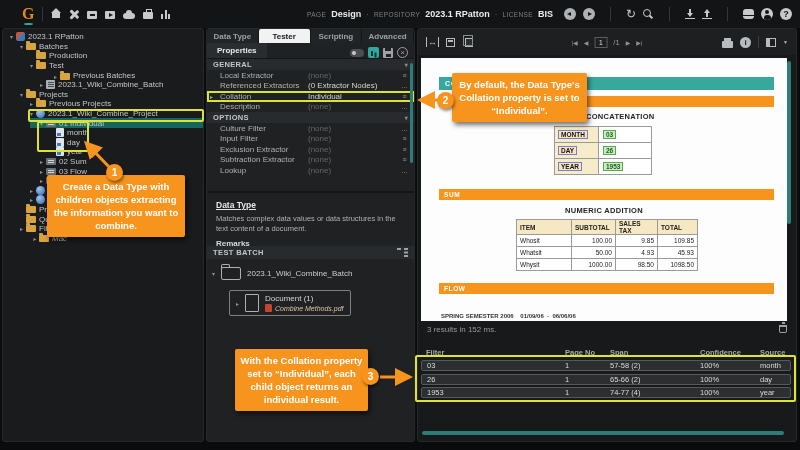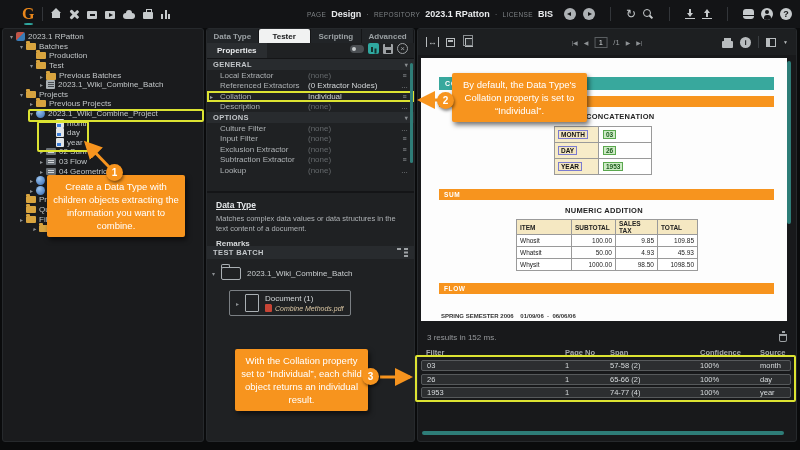--- a/index.html
+++ b/index.html
@@ -70,21 +70,21 @@
 .i-batch::before{content:'';position:absolute;left:1.5px;top:2px;width:6px;height:1px;background:#4a4e52;box-shadow:0 2px 0 #4a4e52,0 4px 0 #4a4e52}
 .i-project{width:9px;height:9px;border-radius:50%;background:radial-gradient(circle at 35% 30%,#9cc4ee,#3468b0)}
 .i-dt{width:10px;height:7px;background:#6a7076;border-radius:1px}
 .i-dt::before{content:'';position:absolute;left:2px;top:2px;width:6px;height:1px;background:#d0d4d6;box-shadow:0 2px 0 #d0d4d6}
 .i-ext{width:8px;height:9px;background:#e2e5e7;border-radius:1px}
 .i-ext::before{content:'';position:absolute;left:1px;bottom:1px;width:4px;height:3px;background:#3a7bd5}
 
 .tabbar{display:flex;height:14px;background:#141517}
 .tab{flex:1;display:flex;align-items:center;justify-content:center;font-size:8px;font-weight:bold;color:#9aa0a3;background:#212427;margin-right:1px;cursor:pointer}
 .tab.active{background:#f1f2f2;color:#17181a;border-radius:2px 2px 0 0}
-.propbar{height:16px;display:flex;align-items:flex-start;background:#1f2123;border-bottom:1px solid #141517}
+.propbar{height:16px;display:flex;align-items:flex-end;background:#1f2123;border-bottom:1px solid #141517}
 .ptab{height:100%;display:flex;align-items:center;padding:0 10px;background:#2a2d30;color:#e8eaec;font-size:8px;font-weight:bold}
 .pbicons{margin-left:auto;display:flex;align-items:center;gap:4px;margin-right:6px}
 .i-toggle{width:14px;height:8px;background:#4a4e52;border-radius:4px}
 .i-toggle::before{content:'';position:absolute;left:2px;top:2px;width:4px;height:4px;border-radius:50%;background:#c6cacc}
 .i-teal{width:11px;height:11px;background:#2FA8A0;border-radius:2px}
 .i-teal::before{content:'';position:absolute;left:2.5px;bottom:2px;width:2px;height:5px;background:#14332f;box-shadow:3.5px 1.5px 0 #14332f}
 .i-save{width:10px;height:10px;background:#9ea2a5;border-radius:1px}
 .i-save::before{content:'';position:absolute;left:2px;top:0;width:6px;height:3.5px;background:#1f2123}
 .i-save::after{content:'';position:absolute;left:2.5px;bottom:1px;width:5px;height:3px;background:#1f2123}
 .i-close{width:11px;height:11px;border:1px solid #9ea2a5;border-radius:50%;color:#9ea2a5;font-size:8px;line-height:9px;text-align:center}
@@ -150,36 +150,36 @@
 .t1 .vc{width:53px;background:#fff;padding-left:4px}
 .taglabel{display:inline-block;border:1px solid #7b7bd0;background:#F3E6C0;color:#111;font-weight:bold;padding:0 2px;font-size:6.5px}
 .tagval{display:inline-block;border:1px solid #5aa84e;background:#CDEBC5;color:#1c5c1c;font-weight:bold;padding:0 2px;font-size:6.5px}
 .t2{position:absolute;left:95px;top:161px;border-collapse:collapse;color:#222}
 .t2 th{background:#F5E8C2;border:1px solid #9a9a9a;font-size:6.5px;height:11px;text-align:left;padding:0 3px;font-weight:bold}
 .t2 td{border:1px solid #9a9a9a;height:12px;padding:0 3px;background:#fff;font-size:6.5px}
 .t2 td.num{text-align:right}
 .t2 .c0{width:55px}.t2 .c1{width:44px}.t2 .c2{width:42px}.t2 .c3{width:40px}
 .springline{position:absolute;left:20px;top:255px;font-size:6px;font-weight:bold;color:#333;white-space:pre}
 .vscroll{position:absolute;right:5px;top:32px;width:4px;height:163px;background:#2E7D78;border-radius:2px}
-.statusrow{position:absolute;left:0;right:0;top:296px;height:17px;display:flex;align-items:flex-end;padding:0 9px;font-size:8px;color:#96999c}
+.statusrow{position:absolute;left:0;right:0;top:296px;height:17px;display:flex;align-items:flex-start;padding:0 9px;font-size:8px;color:#96999c}
 .i-trash{width:8px;height:8px;border:1px solid #9ea2a5;border-top:2.5px solid #9ea2a5;border-radius:0 0 2px 2px;margin-left:auto;margin-top:0}
 .i-trash::before{content:'';position:absolute;top:-5px;left:1.5px;width:3px;height:1.5px;background:#9ea2a5}
 .resheader{position:absolute;left:2px;right:2px;top:318px;height:11px;display:grid;grid-template-columns:139px 45px 90px 60px 1fr;font-size:7.5px;font-weight:bold;color:#a6aaad;align-items:center}
 .resheader span{padding-left:6px}
 .resrows{position:absolute;left:3px;right:5px;top:331px}
 .resrow{display:grid;grid-template-columns:138px 45px 90px 60px 1fr;height:11px;margin-bottom:2.5px;background:#2c2e30;border:1px solid #56595b;border-radius:2px;align-items:center;font-size:7.5px;color:#d8dcde;cursor:pointer}
 .resrow span{padding-left:5px;overflow:hidden;white-space:nowrap}
 .hscroll{position:absolute;left:4px;bottom:6px;width:362px;height:4px;background:#2E7D78;border-radius:2px}
 
 .ybox{position:absolute;border:2px solid #DCE332;border-radius:2px;pointer-events:none;z-index:28}
 #yboxA{left:28px;top:109px;width:176px;height:13px}
 #yboxB{left:37px;top:121px;width:52px;height:31px}
 #yboxD{left:415px;top:355px;width:381px;height:47px}
 #arrows{position:absolute;left:0;top:0;width:800px;height:450px;pointer-events:none;z-index:29}
-.callout{position:absolute;background:#F7941E;color:#fff;font-weight:normal;font-size:9.5px;line-height:13px;text-align:center;padding:5px 5px;border-radius:2px;box-shadow:2px 3px 5px rgba(0,0,0,.55);z-index:30}
+.callout{position:absolute;background:#F7941E;color:#fff;font-weight:bold;font-size:9.5px;line-height:13px;text-align:center;padding:5px 5px;border-radius:2px;box-shadow:2px 3px 5px rgba(0,0,0,.55);z-index:30}
 #co1{left:47px;top:175px;width:138px}
 #co2{left:452px;top:73px;width:135px}
 #co3{left:235px;top:349px;width:133px}
 .conum{position:absolute;width:17px;height:17px;border-radius:50%;background:#F7941E;color:#fff;font-weight:bold;font-size:10px;display:flex;align-items:center;justify-content:center;z-index:31;box-shadow:1px 2px 3px rgba(0,0,0,.45)}
 #cn1{left:106px;top:164px}
 #cn2{left:437px;top:92px}
 #cn3{left:362px;top:368px}
 </style>
 </head>
 <body>
@@ -237,21 +237,21 @@
       <div class="trow" style="padding-left: 24px;">
         <span class="exp"></span>
         <span class="gi i-folder"></span>
         <span class="tlabel">Production</span>
       </div>
       <div class="trow" style="padding-left: 24px;">
         <span class="exp">▾</span>
         <span class="gi i-folder"></span>
         <span class="tlabel">Test</span>
       </div>
-      <div class="trow" style="padding-left: 34px; align-items: flex-end;">
+      <div class="trow" style="padding-left: 48px; align-items: flex-end;">
         <span class="exp">▸</span>
         <span class="gi i-folder"></span>
         <span class="tlabel">Previous Batches</span>
       </div>
       <div class="trow" style="padding-left: 34px;">
         <span class="exp">▸</span>
         <span class="gi i-batch"></span>
         <span class="tlabel">2023.1_Wiki_Combine_Batch</span>
       </div>
       <div class="trow" style="padding-left: 14px;">
@@ -261,20 +261,25 @@
       </div>
       <div class="trow" style="padding-left: 24px;">
         <span class="exp">▸</span>
         <span class="gi i-folder"></span>
         <span class="tlabel">Previous Projects</span>
       </div>
       <div class="trow" style="padding-left: 24px;">
         <span class="exp">▾</span>
         <span class="gi i-project"></span>
         <span class="tlabel">2023.1_Wiki_Combine_Project</span>
+      </div>
+      <div class="trow sel" style="padding-left: 34px;">
+        <span class="exp">▾</span>
+        <span class="gi i-dt"></span>
+        <span class="tlabel">01 Individual</span>
       </div>
       <div class="trow" style="padding-left: 44px;">
         <span class="exp"></span>
         <span class="gi i-ext"></span>
         <span class="tlabel">month</span>
       </div>
       <div class="trow" style="padding-left: 44px;">
         <span class="exp"></span>
         <span class="gi i-ext"></span>
         <span class="tlabel">day</span>

